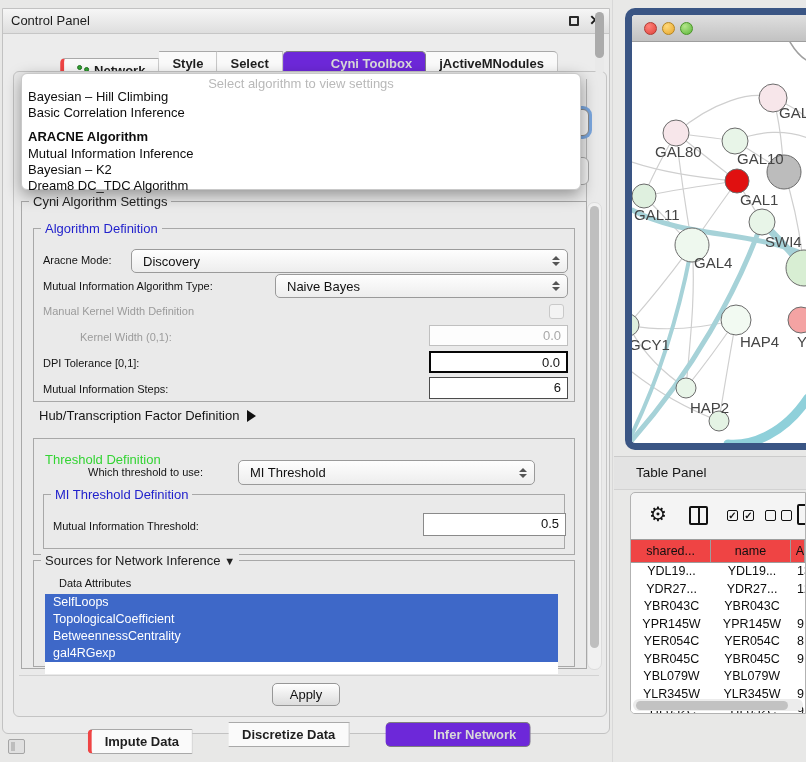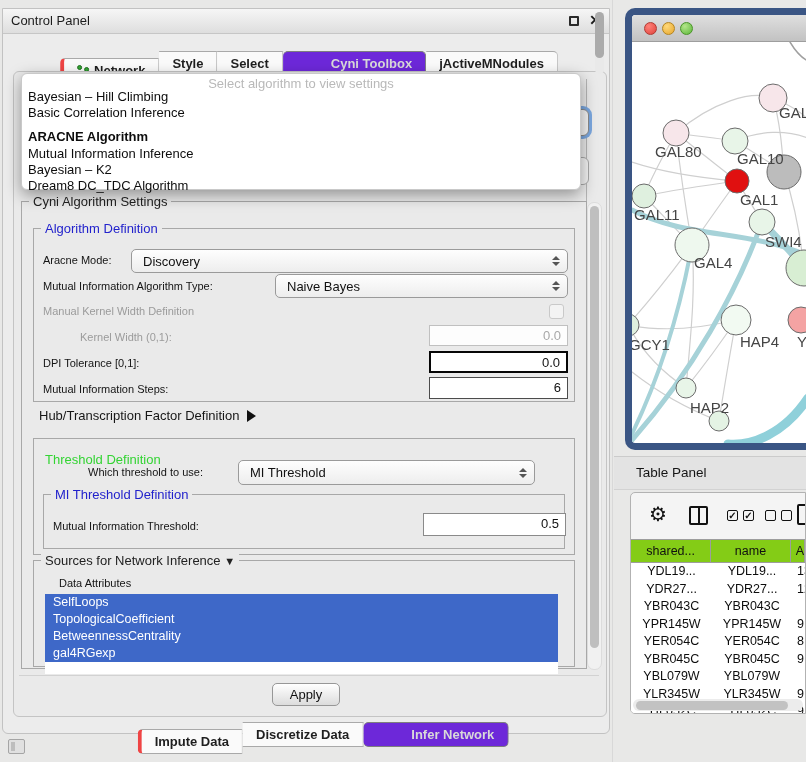--- a/index.html
+++ b/index.html
@@ -9,21 +9,21 @@
 
   
   .cp-window { position:absolute; left:2px; top:8px; width:608px; height:726px; background:#ececec; border:1px solid #c2c2c2; border-radius:0 0 6px 6px; }
   .cp-titlebar { position:absolute; left:0; top:0; width:100%; height:25px; background:linear-gradient(#f6f6f6,#dedede); border-bottom:1px solid #c6c6c6; }
   .cp-title { position:absolute; left:8px; top:4px; font-size:13px; color:#1c1c1c; }
   .cp-float { position:absolute; right:30px; top:7px; width:10px; height:10px; border:2px solid #2a2a2a; border-radius:1px; }
   .cp-close { position:absolute; right:8px; top:3px; font-size:14px; font-weight:bold; color:#1a1a1a; }
 
   .seg-tabs { position:absolute; display:flex; align-items:center; }
   .seg-tabs.top { left:306px; top:35px; transform:translateX(-50%); }
-  .seg-tabs.bottom { left:320px; top:706px; transform:translateX(-50%); }
+  .seg-tabs.bottom { left:306px; top:706px; transform:translateX(-50%);gap:36px; }
   .seg-tab { font-size:13px; font-weight:bold; color:#1f1f1f; background:#fafafa; border-top:1px solid #a9a9a9; border-bottom:1px solid #a9a9a9; border-right:1px solid #c3c3c3; padding:4px 13px; white-space:nowrap; display:flex; align-items:center; gap:5px; }
   .seg-tab:first-child { border-left:4px solid #ef4444; border-radius:5px 0 0 5px;margin-top:14px; }
   .seg-tab:last-child { border-radius:0 5px 5px 0; }
   .seg-tab.selected { background:#6d28d9; color:#d9d9d9; border-color:#7e7e7e; border-radius:5px;padding-left:48px; }
   .net-ico { width:12px; height:12px; position:relative; display:inline-block; }
   .net-ico i { position:absolute; width:5px; height:5px; border-radius:50%; background:#35a835; border:1px solid #1e6e1e; }
   .net-ico i:nth-child(1){left:0;top:0;} .net-ico i:nth-child(2){right:0;top:2px;} .net-ico i:nth-child(3){left:3px;bottom:0;}
 
   .content-panel { position:absolute; left:10px; top:62px; width:594px; height:646px; background:#eaeaea; border:1px solid #c4c4c4; border-radius:6px; }
 
@@ -94,21 +94,21 @@
   .tp-title { position:absolute; left:22px; top:8px; font-size:13.5px; color:#151515; }
 
   .tbl-window { position:absolute; left:630px; top:492px; width:176px; height:222px; background:#f4f4f4; border:1px solid #b2b2b2; border-radius:5px 0 0 5px; overflow:hidden; }
   .tbl-toolbar { position:absolute; left:0; top:0; width:100%; height:46px; }
   .ico-gear { position:absolute; left:18px; top:9px; font-size:20px; color:#111; }
   .ico-cols { position:absolute; left:58px; top:13px; width:19px; height:19px; border:2px solid #111; border-radius:2px; }
   .ico-cols i { position:absolute; left:7px; top:0; width:2px; height:15px; background:#111; display:block; }
   .cb { position:absolute; top:17px; width:11px; height:11px; border:1.5px solid #111; border-radius:2px; font-size:10px; font-weight:bold; color:#111; line-height:9px; text-align:center; }
   .ico-doc { position:absolute; left:166px; top:11px; width:16px; height:21px; border:2px solid #111; border-radius:2px; background:#f4f4f4; }
 
-  .tbl-head { position:absolute; left:0; top:46px; width:100%; height:24px; display:flex; background:#84cc16; border-top:1px solid #9d9d9d; border-bottom:1px solid #9d9d9d; }
+  .tbl-head { position:absolute; left:0; top:46px; width:100%; height:24px; display:flex; background:#ef4444; border-top:1px solid #9d9d9d; border-bottom:1px solid #9d9d9d; }
   .tbl-head .cell { font-size:12.5px; color:#101010; text-align:center; line-height:22px; border-right:1px solid #9d9d9d; }
   .tbl-body { position:absolute; left:0; top:70px; width:100%; bottom:0; background:#fff; overflow:hidden; }
   .tbl-row { display:flex; height:17.5px; }
   .tbl-row .cell { font-size:12.5px; color:#0d0d0d; line-height:17.5px; white-space:nowrap; overflow:hidden; }
   .c1 { width:81px; text-align:center; }
   .c2 { width:80px; text-align:center; }
   .c3 { flex:1; text-align:left; padding-left:5px; }
 
   .h-scroll { position:absolute; left:2px; bottom:2px; width:170px; height:12px; background:#ececec; border-radius:6px; z-index:3; }
   .h-scroll i { position:absolute; left:3px; top:1.5px; width:152px; height:9px; background:#c2c2c2; border-radius:5px; display:block; }

